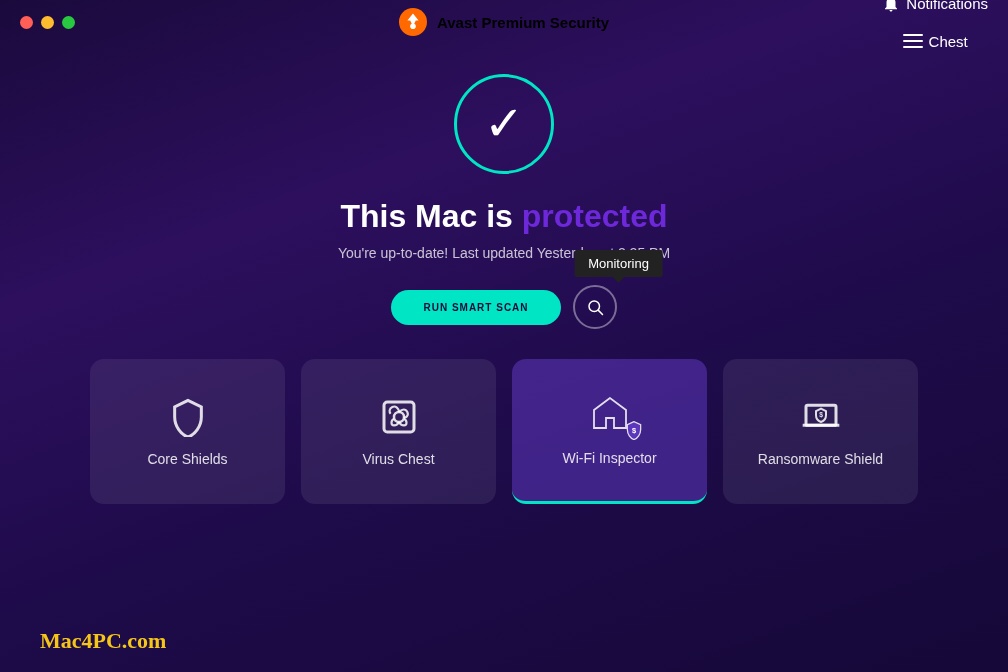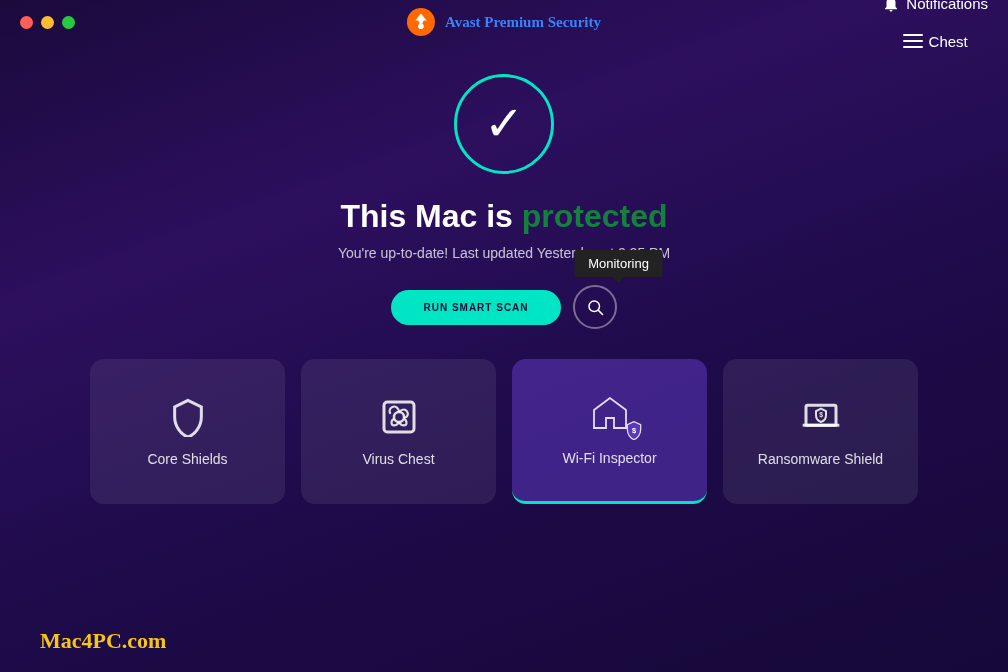--- a/index.html
+++ b/index.html
@@ -51,22 +51,21 @@
     }
 
     .avast-logo {
       width: 28px;
       height: 28px;
     }
 
     .app-title {
       font-size: 15px;
       font-weight: 600;
-      color: #3b82f6;
-      font-family: Liberation Serif, serif;
+      color: #000000;
     }
 
     .titlebar-right {
       display: flex;
       align-items: center;
       gap: 20px;
       flex-direction: column;
     }
 
     .notifications-btn {
@@ -121,21 +120,21 @@
 
     
     .status-heading {
       font-size: 32px;
       font-weight: 700;
       margin-bottom: 10px;
       color: white;
     }
 
     .status-heading .protected {
-      color: #15803d;
+      color: #6d28d9;
     }
 
     .status-subtext {
       font-size: 14px;
       color: rgba(255,255,255,0.75);
       margin-bottom: 24px;
     }
 
     
     .action-row {

